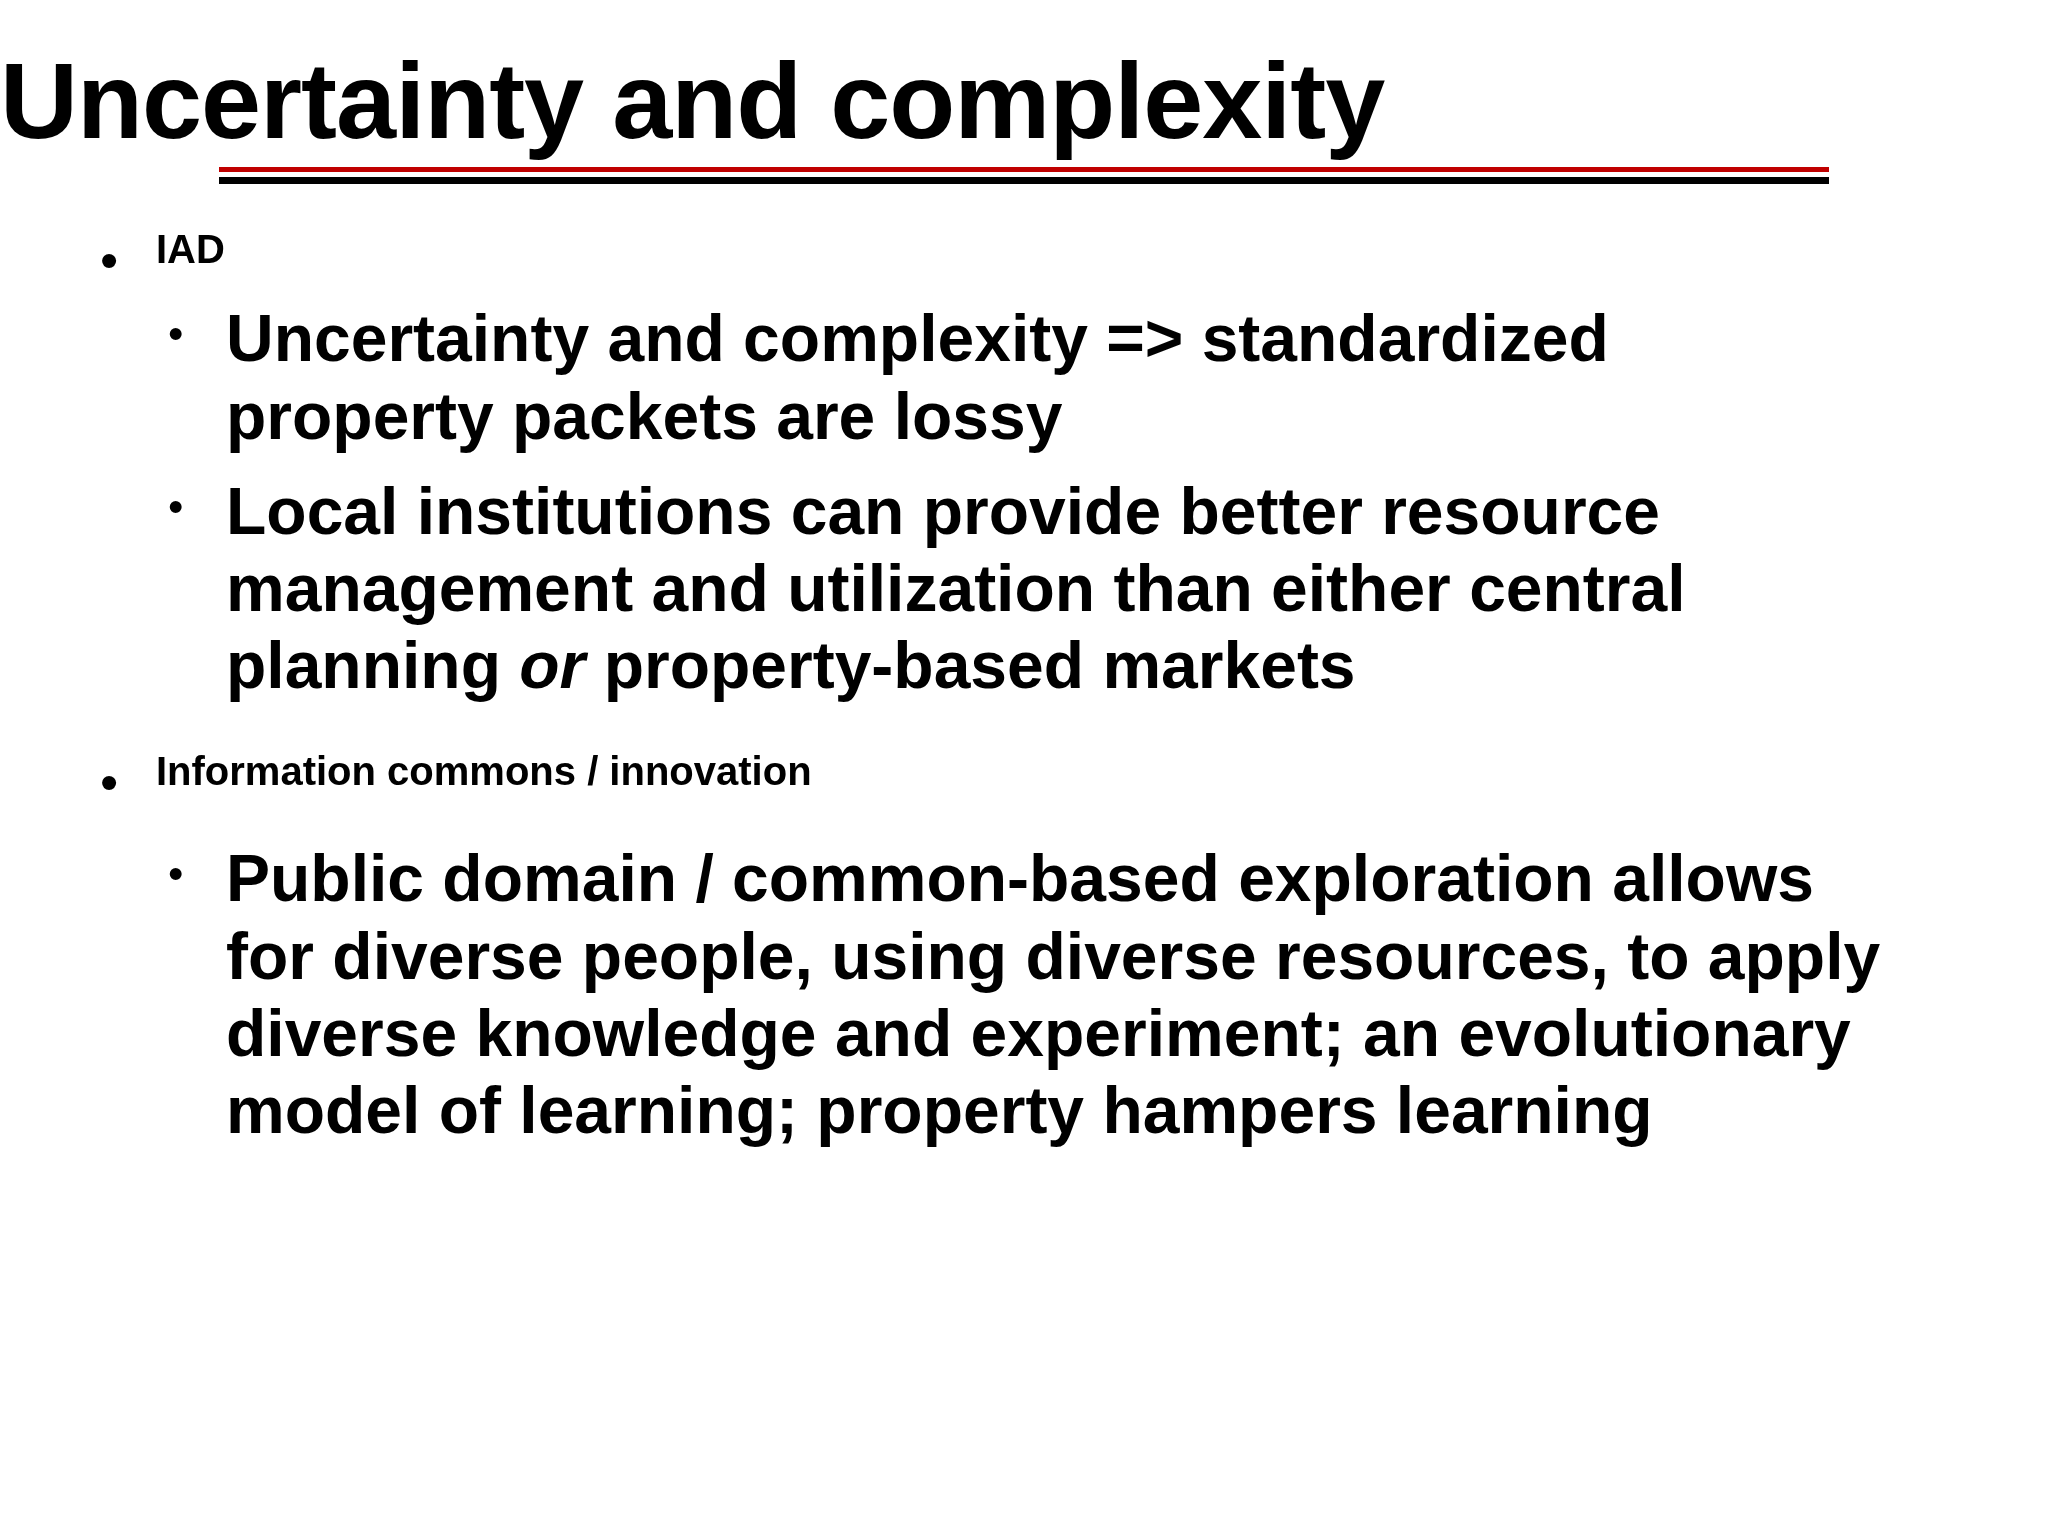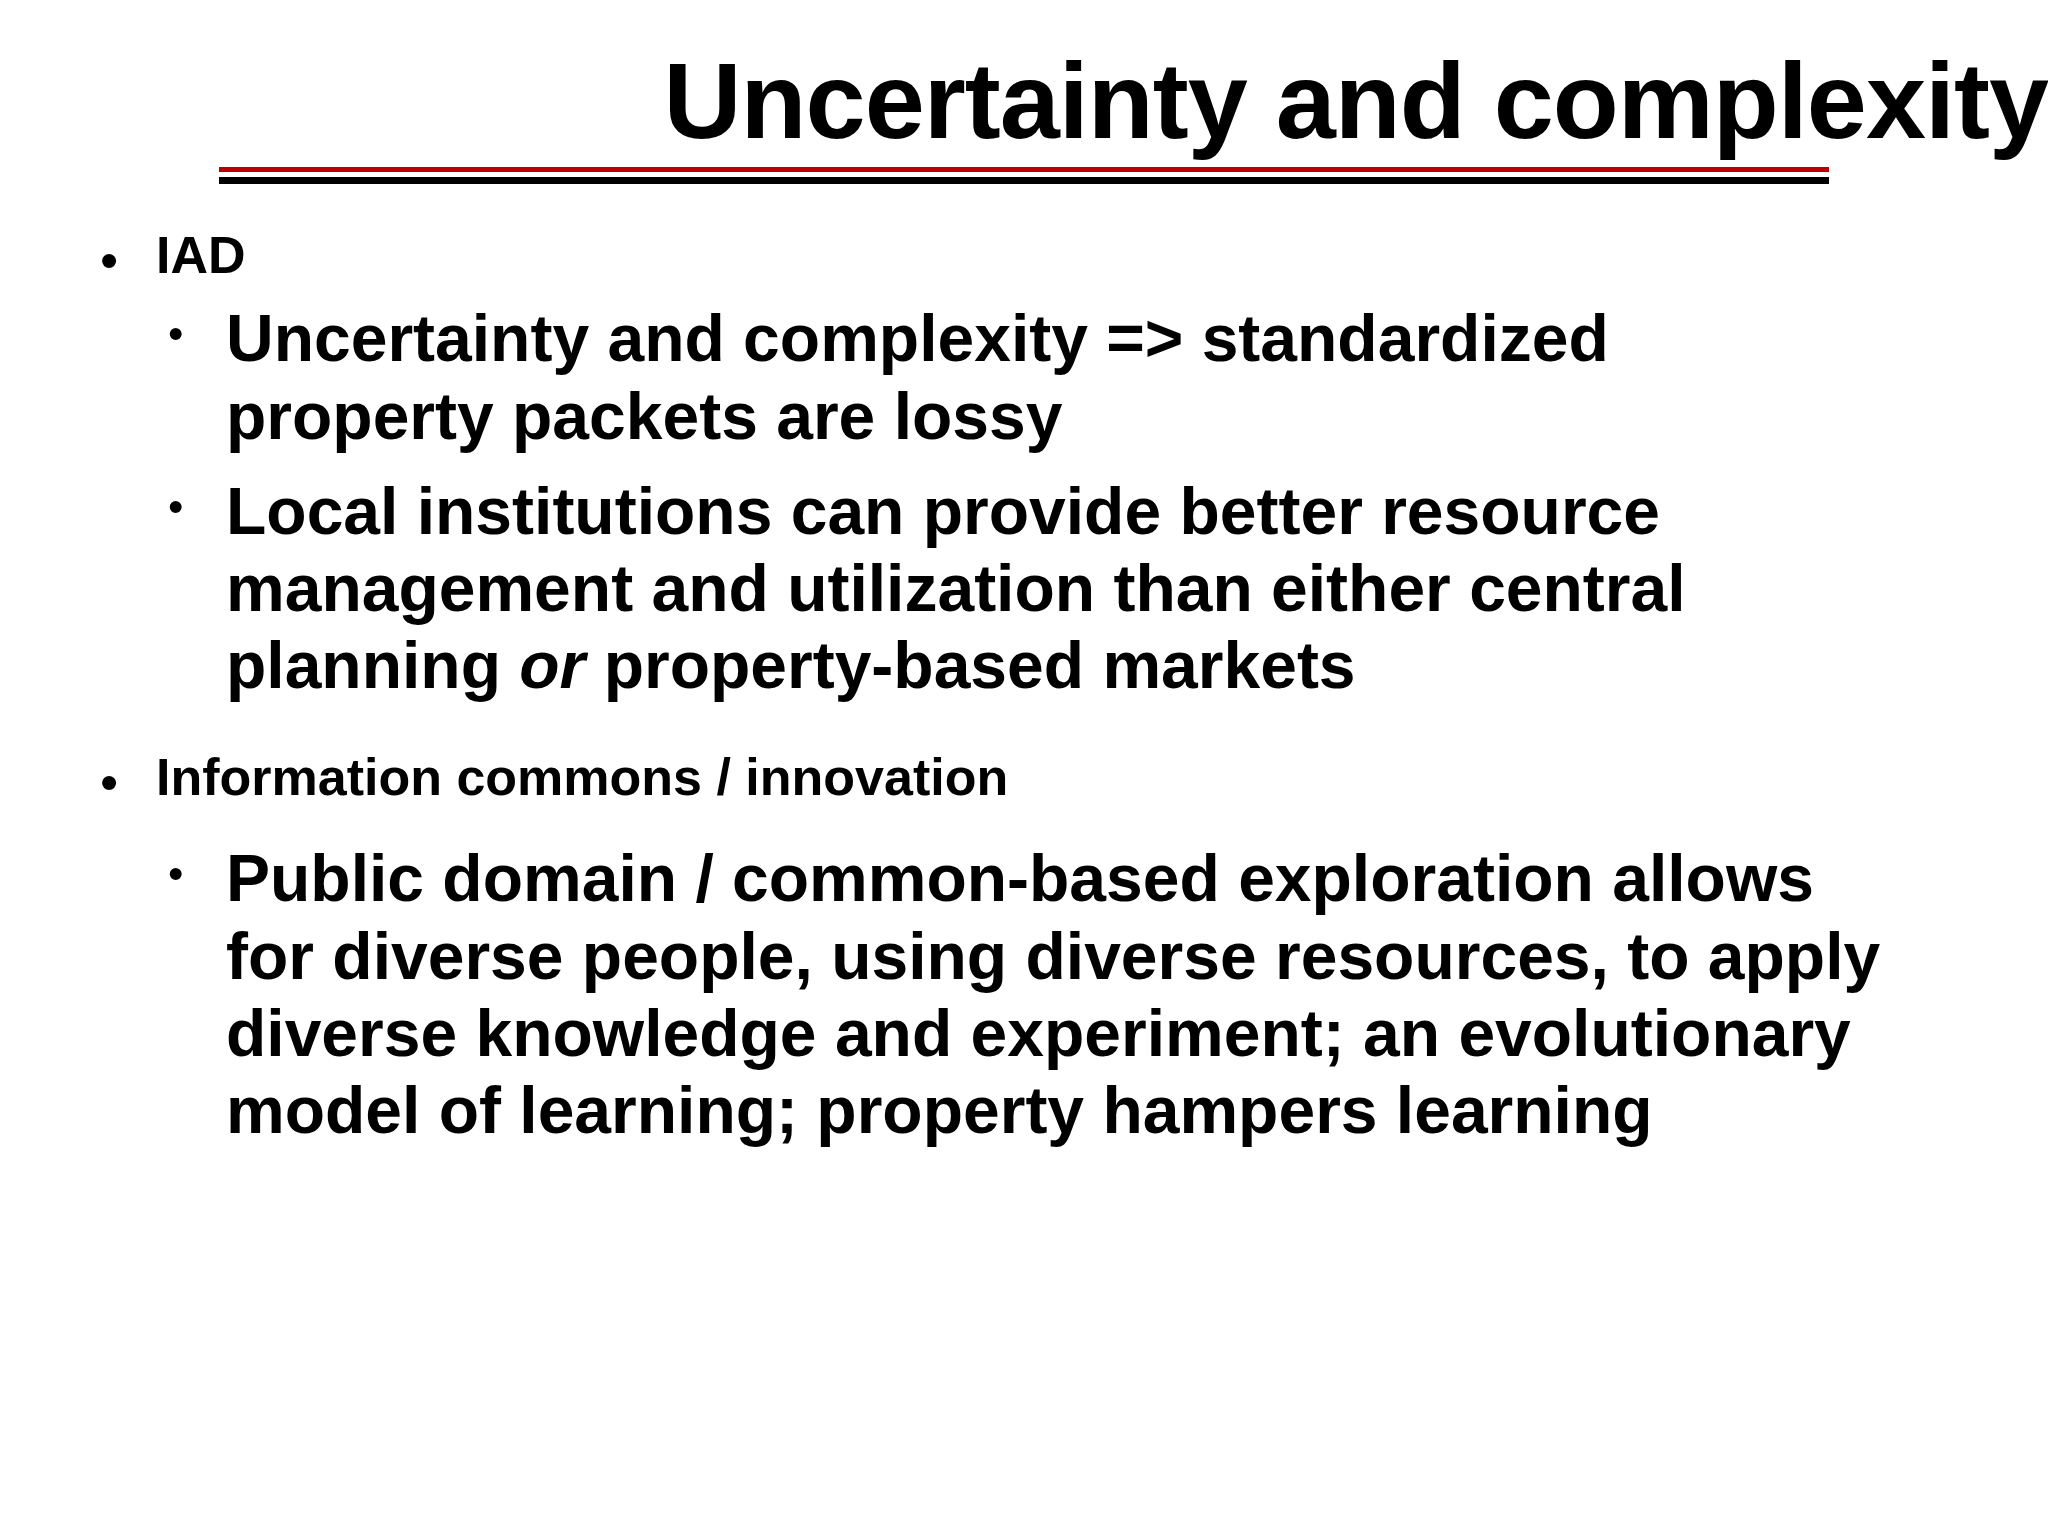--- a/index.html
+++ b/index.html
@@ -16,21 +16,21 @@
   }
   .slide {
     position: relative;
     width: 2048px;
     height: 1535px;
     box-sizing: border-box;
     padding: 0;
   }
   .title-block {
     width: 100%;
-    text-align: right;
+    text-align: left;
     padding-top: 44px;
   }
   .slide-title {
     font-size: 108px;
     font-weight: bold;
     line-height: 1.05;
     letter-spacing: -1px;
   }
   .title-rules {
     margin: 10px auto 0 auto;
@@ -61,21 +61,21 @@
     margin-bottom: 14px;
   }
   .l1 .bullet {
     font-size: 52px;
     line-height: 1;
     width: 56px;
     flex: 0 0 56px;
     padding-top: 8px;
   }
   .l1 .text {
-    font-size: 52px;
+    font-size: 40px;
     font-weight: bold;
     line-height: 1.15;
   }
   .l2-group {
     margin-left: 68px;
   }
   .l2 {
     display: flex;
     align-items: flex-start;
     margin-bottom: 18px;

